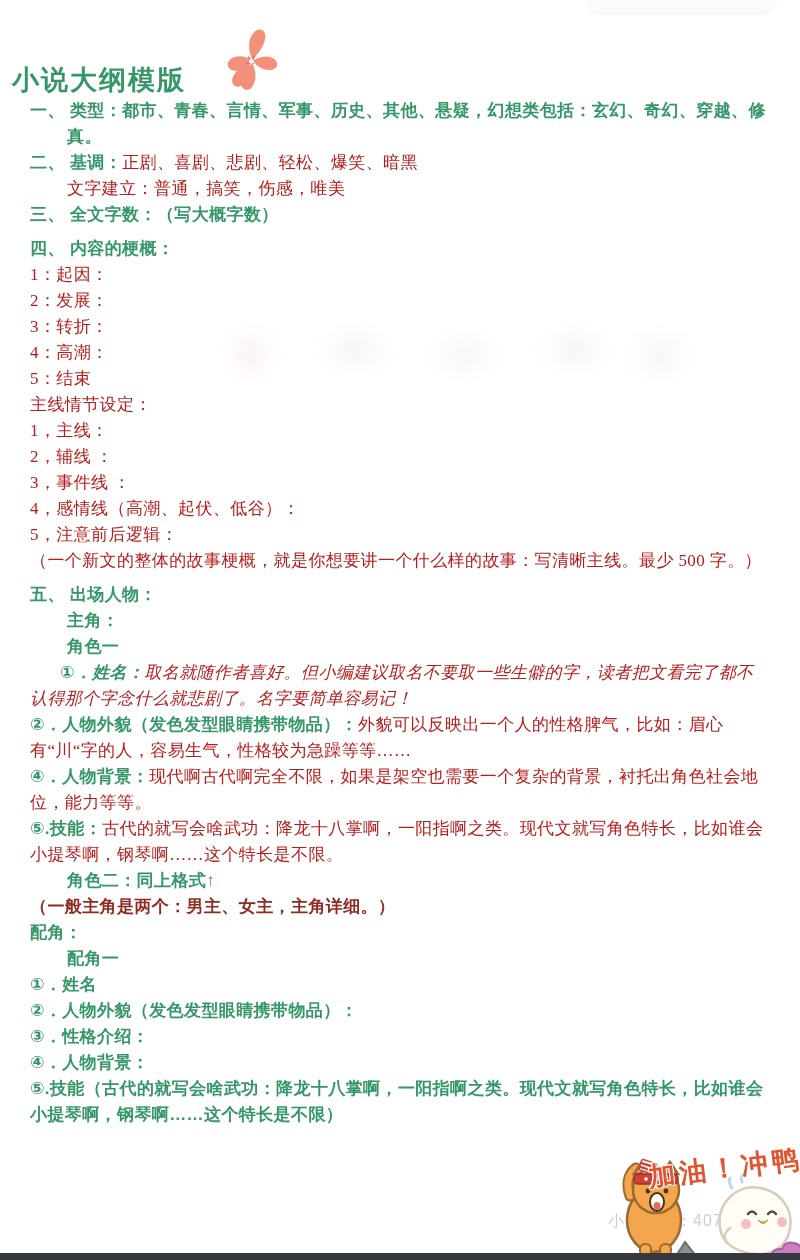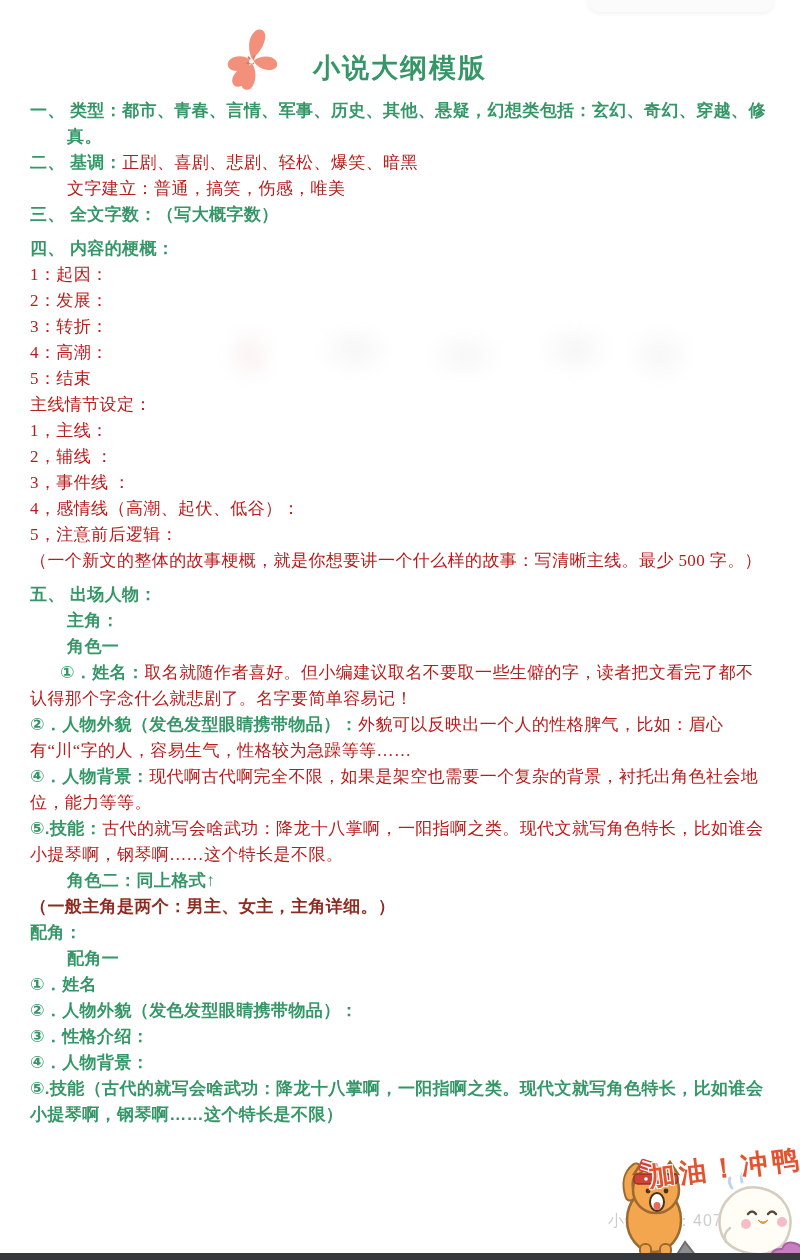--- a/index.html
+++ b/index.html
@@ -11,31 +11,31 @@
   .page{position:absolute;inset:0;}
   
   .top-ghost{
     position:absolute;left:588px;top:-12px;width:186px;height:24px;
     border-radius:12px;background:#fbfbfc;
     box-shadow:0 2px 4px rgba(0,0,0,0.05);
   }
   header{position:relative;height:96px;}
   .flower{position:absolute;left:222px;top:26px;width:60px;height:72px;}
   h1{
-    margin:0;position:absolute;left:0;right:0;top:50px;
-    text-align:center;font-size:27px;letter-spacing:2px;
+    margin:12px;position:absolute;left:0;right:0;top:50px;
+    font-size:27px;letter-spacing:2px;
     color:#359768;font-weight:bold;
   }
   main{
     position:relative;padding:2px 30px 0 30px;z-index:2;
   }
   .ln{margin:0;font-size:17px;line-height:26px;letter-spacing:0.4px;}
   .hang{padding-left:37px;text-indent:-37px;}
   .ind1{padding-left:37px;}
-  .tind{text-indent:30px;}
+  .tind{text-indent:30px;font-style:italic;}
   .gap{margin-top:8px;}
   .g{color:#359768;font-weight:bold;}
   .k{color:#b91c1c;font-weight:normal;font-family:"Liberation Serif","DejaVu Serif",serif;}
   .r{color:#8f2a20;font-weight:bold;text-align:center;}
   
   .wm-blur{
     position:absolute;left:205px;top:295px;width:490px;height:130px;z-index:1;
     background:
       radial-gradient(40px 45px at 45px 60px, rgba(242,214,214,0.55), rgba(255,255,255,0) 70%),
       radial-gradient(55px 40px at 150px 55px, rgba(225,222,222,0.5), rgba(255,255,255,0) 70%),

